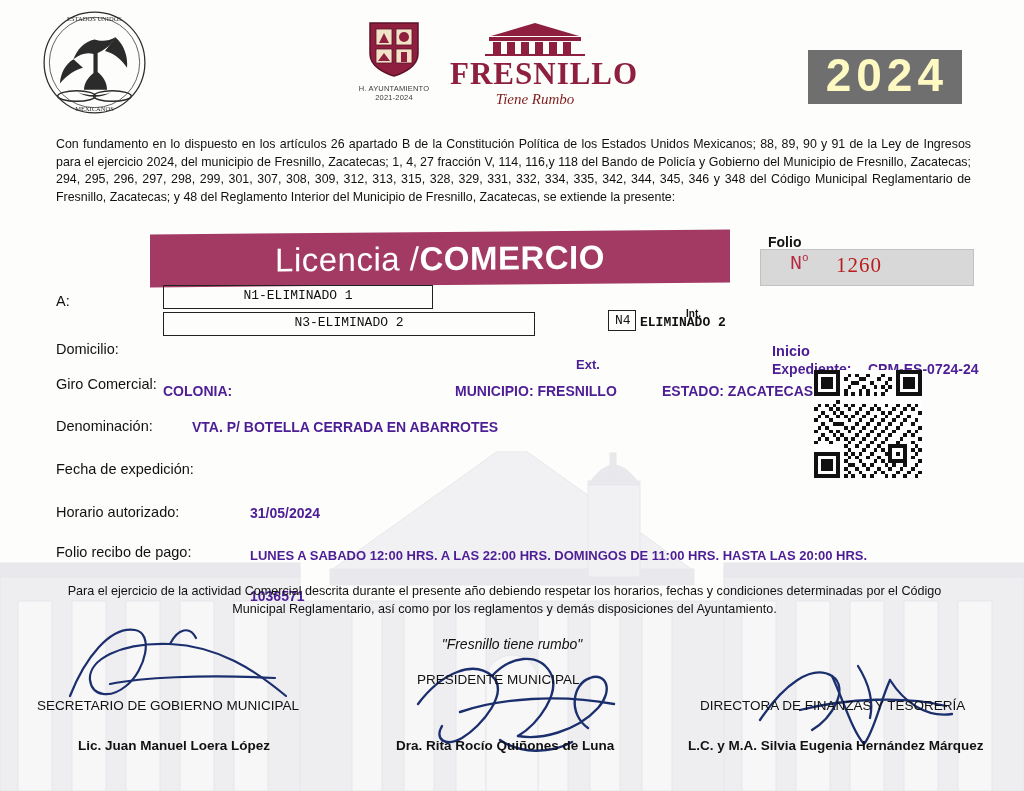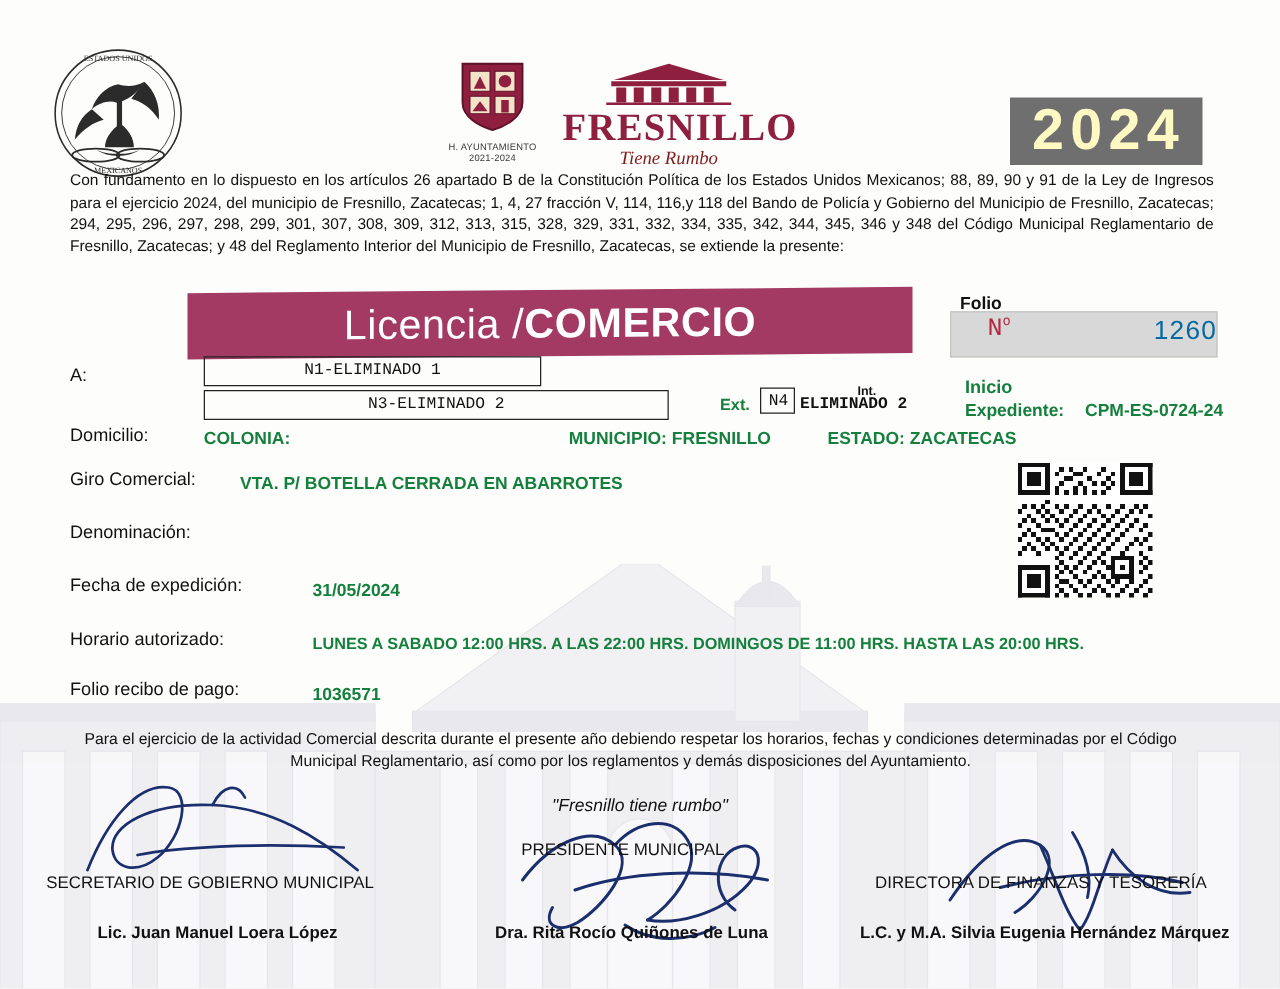--- a/index.html
+++ b/index.html
@@ -27,21 +27,20 @@
     width: 1024px;
     height: 340px;
     opacity: 0.55;
     pointer-events: none;
   }
 
   
   .header {
     position: relative;
     height: 125px;
-    margin-top: 28px;
   }
   .eagle {
     position: absolute;
     left: 42px;
     top: 10px;
     width: 105px;
     height: 105px;
   }
   .shield {
     position: absolute;
@@ -150,39 +149,40 @@
     position: absolute;
     left: 790px;
     top: 252px;
     font-family: "Liberation Mono", monospace;
     font-size: 20px;
     color: #b3283f;
   }
   .folio-no sup { font-size: 11px; }
   .folio-num {
     position: absolute;
-    left: 923px;
+    left: 836px;
     top: 253px;
-    font-family: Liberation Sans, sans-serif;
+    font-family: Liberation Serif, serif;
     font-size: 21px;
-    color: #0369a1;
+    color: #b91c1c;
     letter-spacing: 1px;
   }
 
   
   .lbl {
     position: absolute;
     font-size: 14.5px;
     color: #111;
   }
   .val {
     position: absolute;
     font-size: 14px;
     font-weight: bold;
-    color: #15803d;
+    color: #4c1d95;
+    margin-top: 41px;
   }
   .boxfield {
     position: absolute;
     border: 1px solid #222;
     background: transparent;
     font-family: "Liberation Mono", monospace;
     font-size: 13px;
     color: #111;
     padding: 2px 6px;
     box-sizing: border-box;

